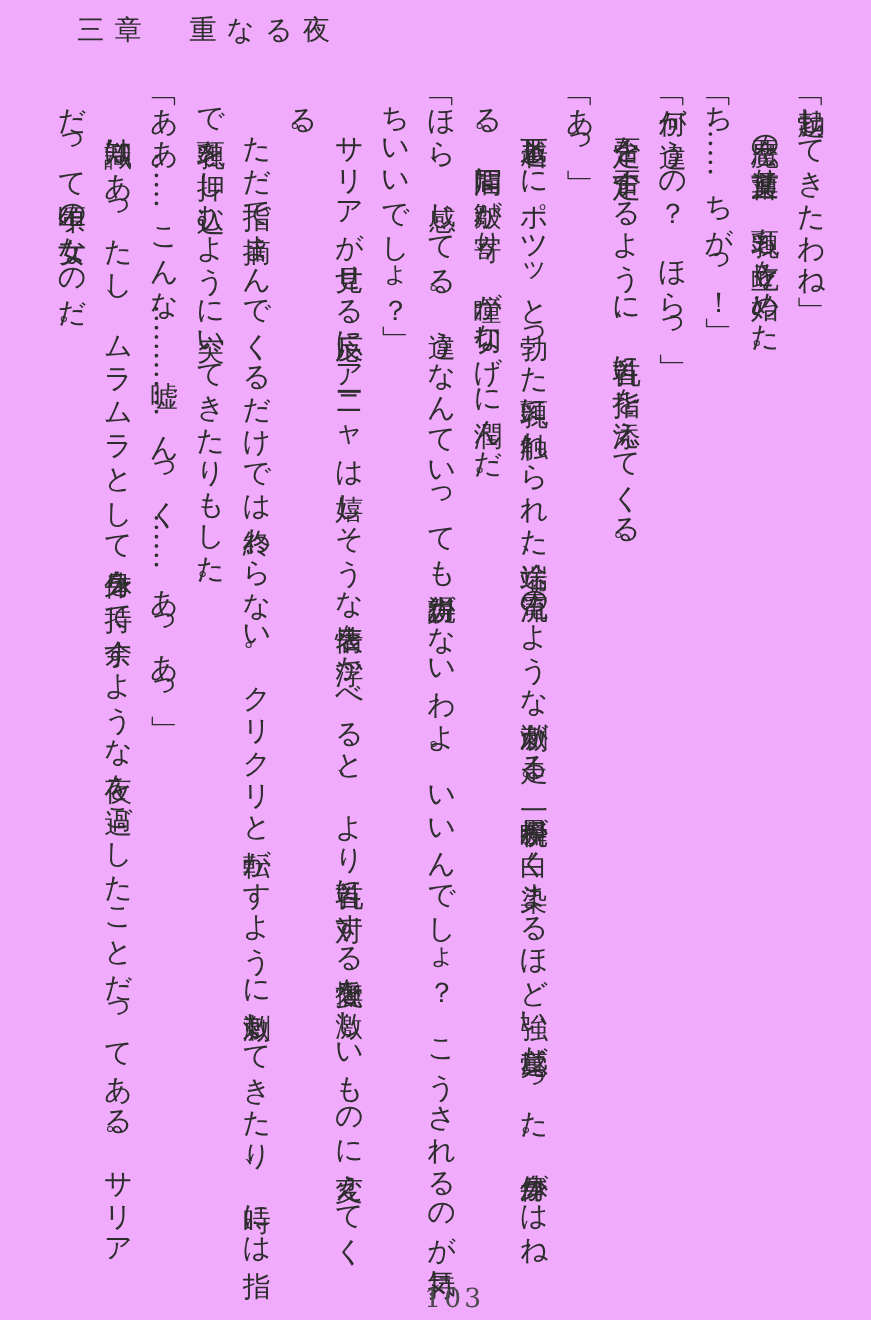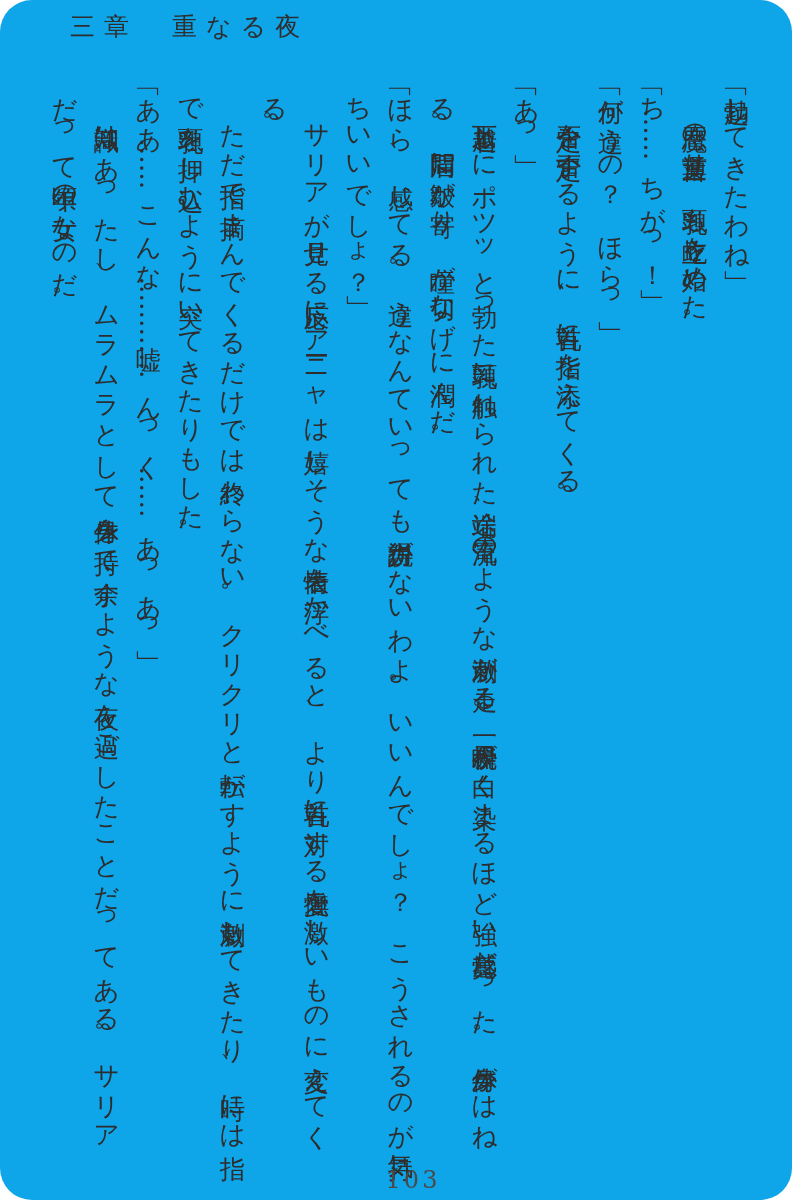--- a/index.html
+++ b/index.html
@@ -61,21 +61,21 @@
     text-align: center;
     transform: translateX(17px);
     font-size: 24px;
     letter-spacing: 3px;
     color: #4a4a4a;
   }
 </style>
 </head>
 <body>
 
-<div class="page" style="background: #0ea5e9; border-radius: 32px;">
+<div class="page" style="background: #f0abfc;">
 
   <div class="running-head">三章　重なる夜</div>
 
   <main class="text-block" style="color: rgb(45, 45, 45);">
       <p class="dialogue">「勃起してきたわね」</p>
       <p class="narrative">悪魔の言葉通り、乳頭も屹立を始めた。</p>
       <p class="dialogue">「ち……ちがっ！」</p>
       <p class="dialogue">「何が違うの？　ほらっ」</p>
       <p class="narrative">否定を否定するように、乳首に指を添えてくる。</p>
       <p class="dialogue">「あっ」</p>

